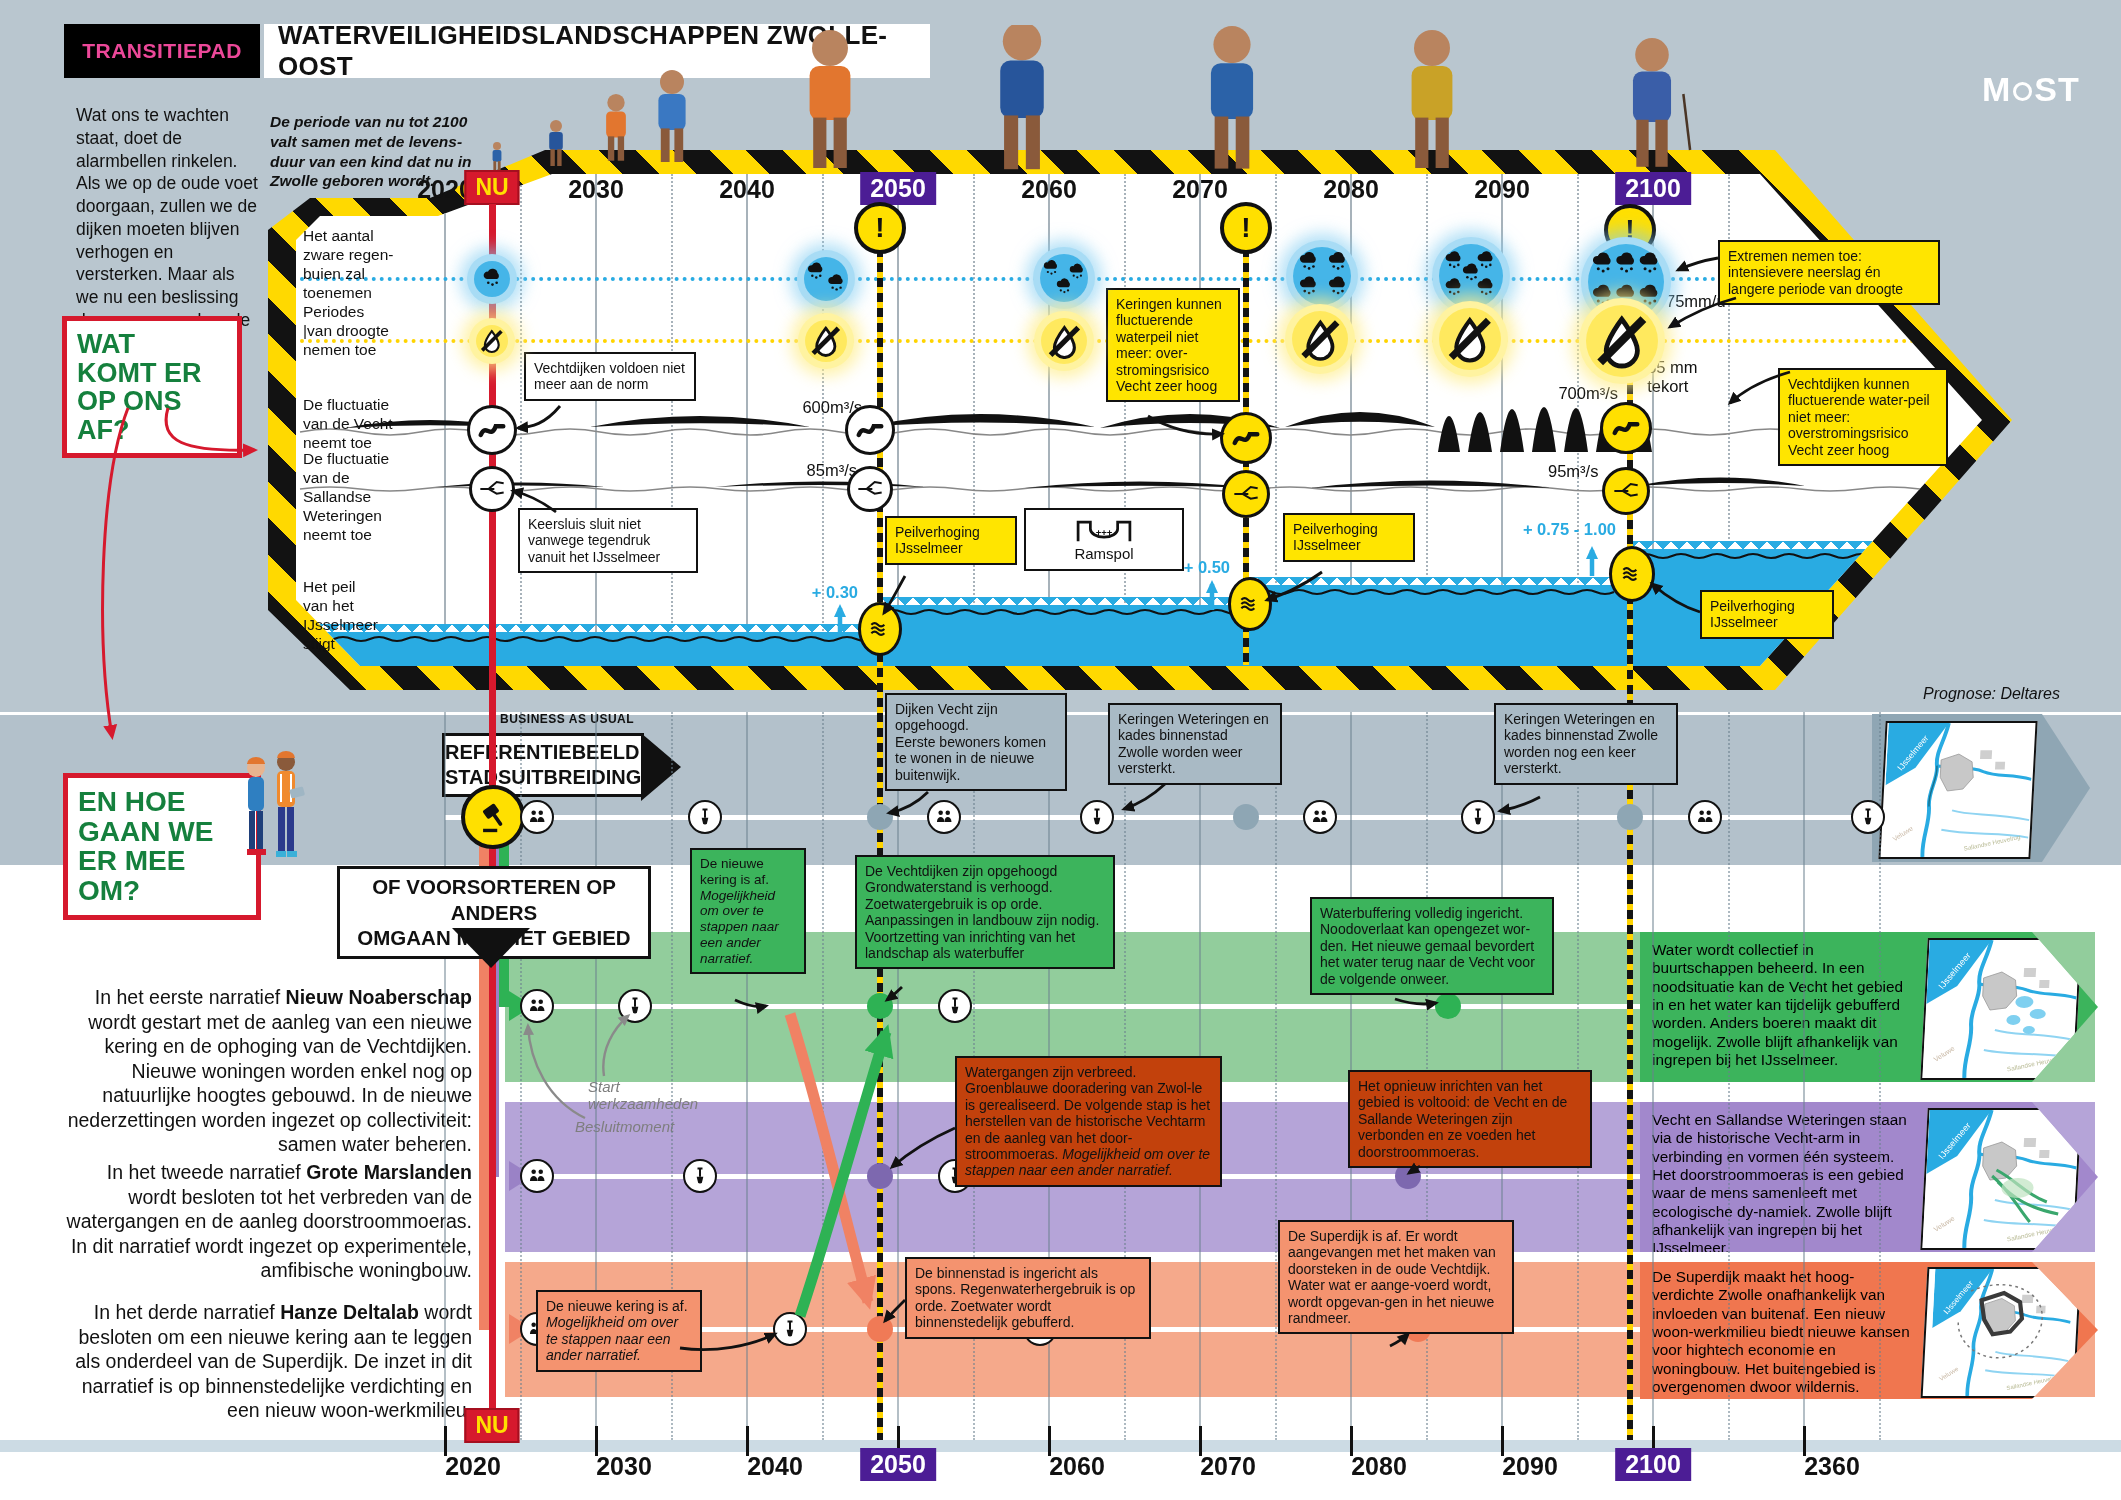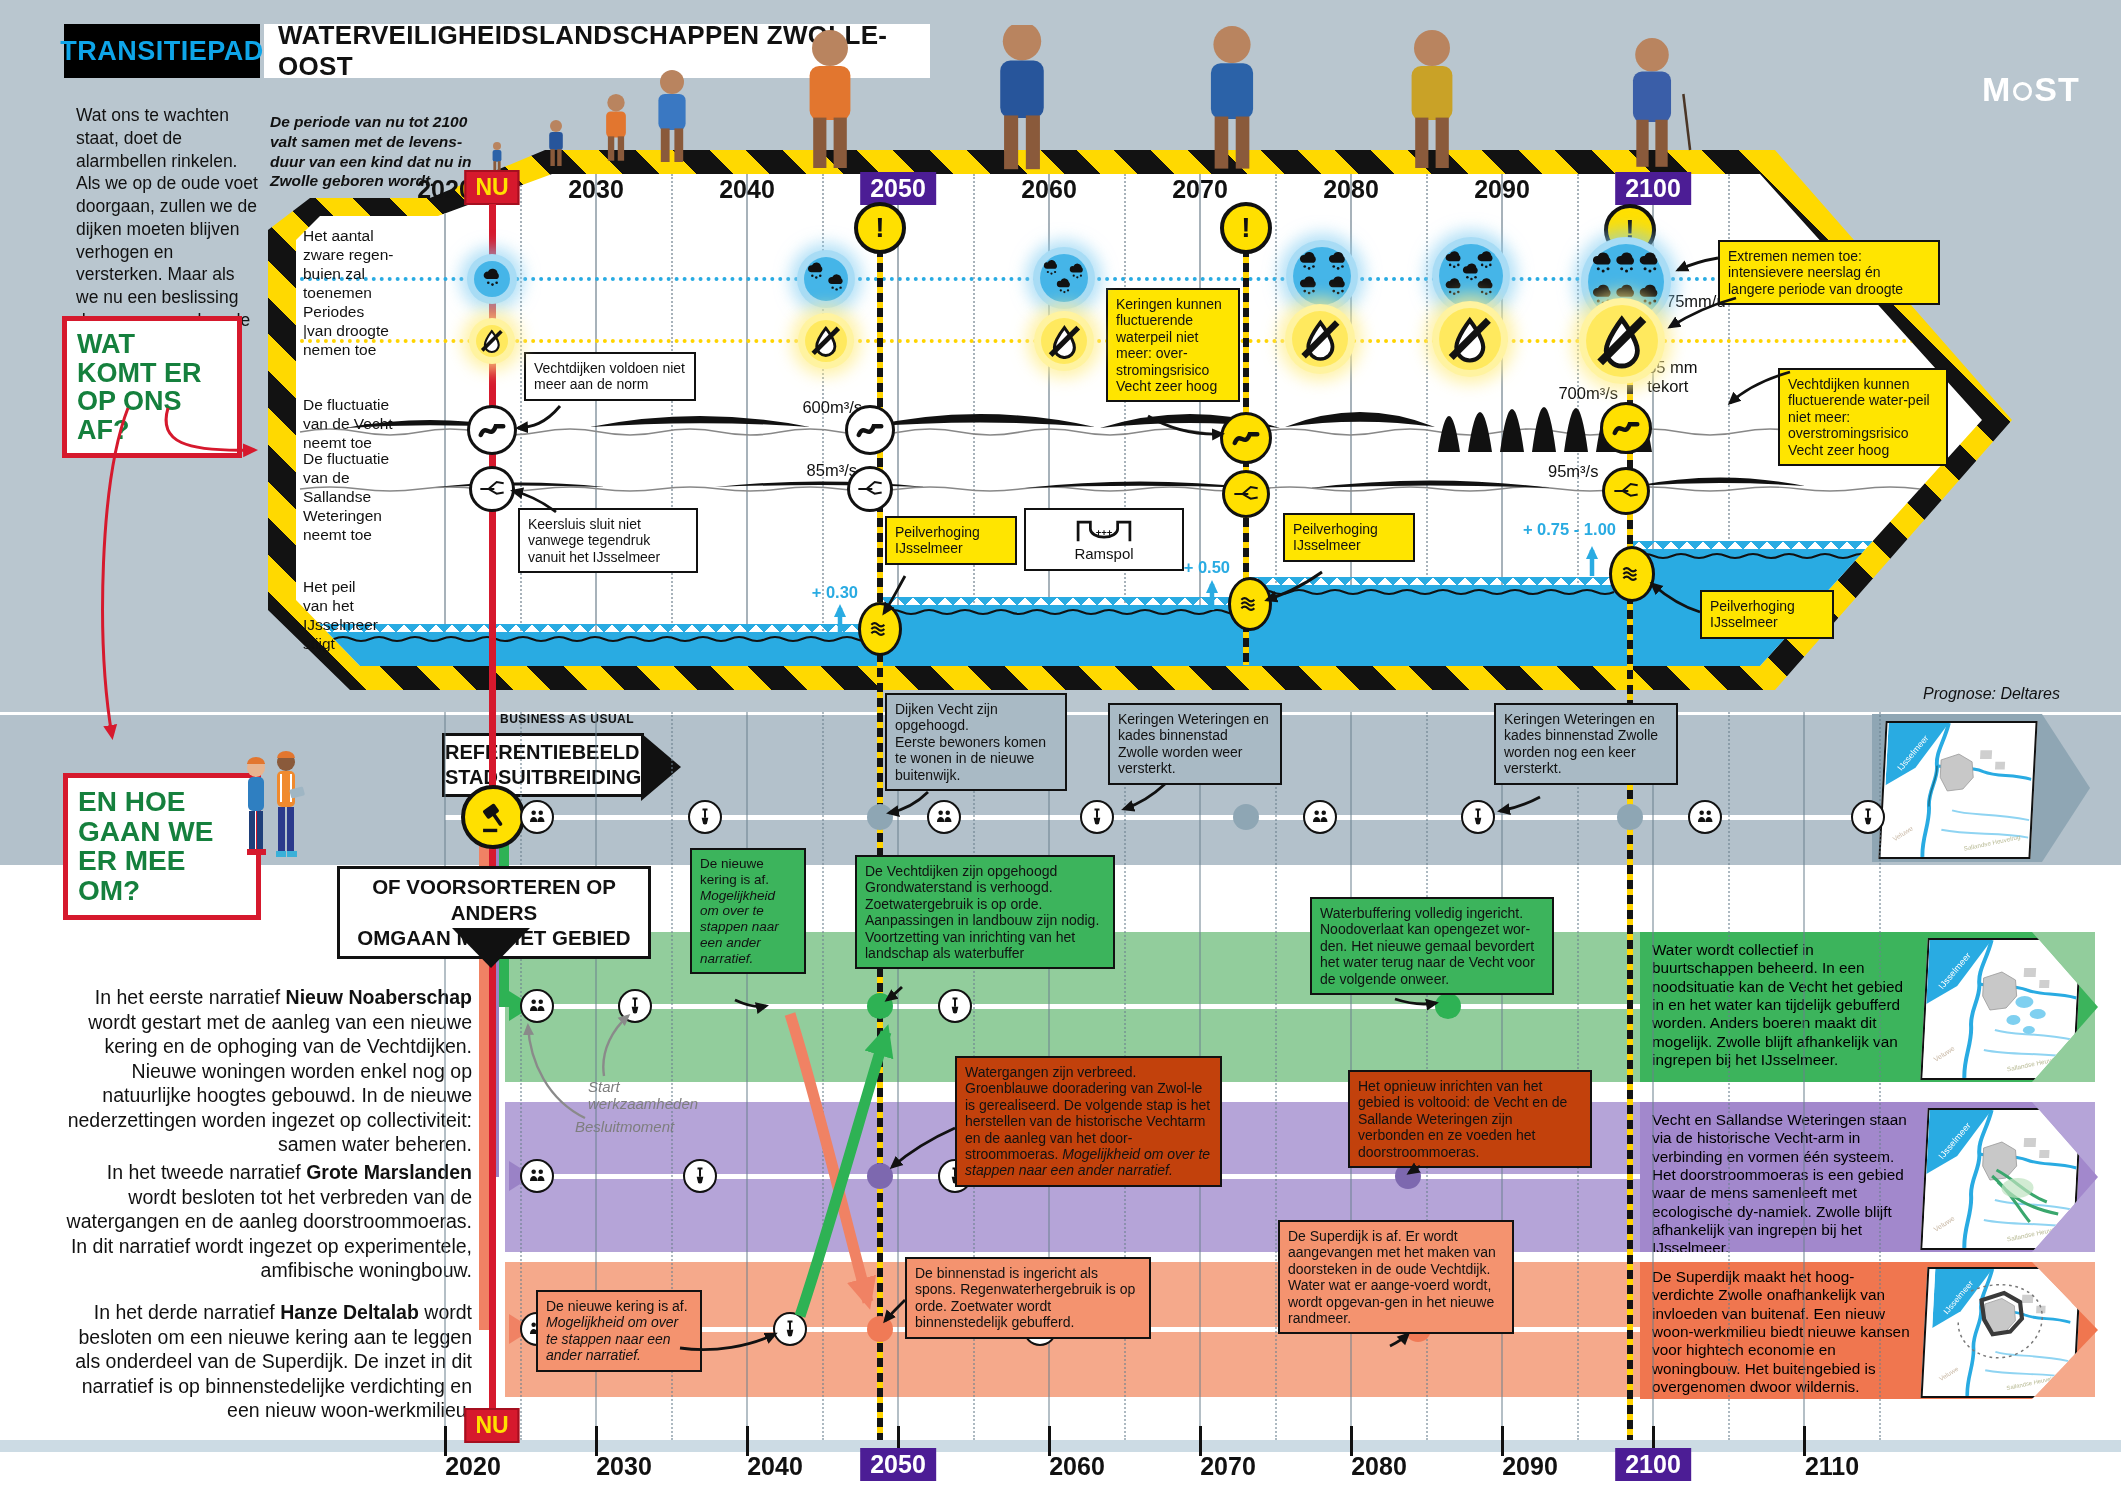--- a/index.html
+++ b/index.html
@@ -187,21 +187,21 @@
         <path fill="#111" d="M1310,488 Q1430,473 1550,488 Q1430,482.75 1310,488 Z"></path>
         <path fill="#111" d="M1635,486 Q1720,469 1805,486 Q1720,480.05 1635,486 Z"></path>
         <path fill="#111" d="M1438,452 Q1449,380 1460,452 L1468,452 Q1480,372 1492,452 L1500,452 Q1512,366 1524,452 L1532,452 Q1544,362 1556,452 L1564,452 Q1576,364 1588,452 L1596,452 Q1608,370 1620,452 L1628,452 Q1640,378 1652,452 Z"></path>
         <path fill="none" stroke="#111" stroke-width="2.2" d="M298,639 q9,-4 18,0 q9,4 18,0 q9,-4 18,0 q9,4 18,0 q9,-4 18,0 q9,4 18,0 q9,-4 18,0 q9,4 18,0 q9,-4 18,0 q9,4 18,0 q9,-4 18,0 q9,4 18,0 q9,-4 18,0 q9,4 18,0 q9,-4 18,0 q9,4 18,0 q9,-4 18,0 q9,4 18,0 q9,-4 18,0 q9,4 18,0 q9,-4 18,0 q9,4 18,0 q9,-4 18,0 q9,4 18,0 q9,-4 18,0 q9,4 18,0 q9,-4 18,0 q9,4 18,0 q9,-4 18,0 q9,4 18,0 q9,-4 18,0 q9,4 18,0"></path>
         <path fill="none" stroke="#111" stroke-width="2.2" d="M884,612 q9,-4 18,0 q9,4 18,0 q9,-4 18,0 q9,4 18,0 q9,-4 18,0 q9,4 18,0 q9,-4 18,0 q9,4 18,0 q9,-4 18,0 q9,4 18,0 q9,-4 18,0 q9,4 18,0 q9,-4 18,0 q9,4 18,0 q9,-4 18,0 q9,4 18,0 q9,-4 18,0 q9,4 18,0 q9,-4 18,0 q9,4 18,0"></path>
         <path fill="none" stroke="#111" stroke-width="2.2" d="M1254,592 q9,-4 18,0 q9,4 18,0 q9,-4 18,0 q9,4 18,0 q9,-4 18,0 q9,4 18,0 q9,-4 18,0 q9,4 18,0 q9,-4 18,0 q9,4 18,0 q9,-4 18,0 q9,4 18,0 q9,-4 18,0 q9,4 18,0 q9,-4 18,0 q9,4 18,0 q9,-4 18,0 q9,4 18,0 q9,-4 18,0 q9,4 18,0"></path>
         <path fill="none" stroke="#111" stroke-width="2.2" d="M1636,556 q9,-4 18,0 q9,4 18,0 q9,-4 18,0 q9,4 18,0 q9,-4 18,0 q9,4 18,0 q9,-4 18,0 q9,4 18,0 q9,-4 18,0 q9,4 18,0 q9,-4 18,0 q9,4 18,0 q9,-4 18,0 q9,4 18,0 q9,-4 18,0 q9,4 18,0 q9,-4 18,0"></path>
       </svg>
   </div>
 
-  <div class="a" style="left:64px;top:24px;width:196px;height:54px;background:#000;color:#0ea5e9;font-weight:bold;font-size:27px;display:flex;align-items:center;justify-content:center;letter-spacing:.5px">TRANSITIEPAD</div>
+  <div class="a" style="left:64px;top:24px;width:196px;height:54px;background:#000;color:#ec4899;font-weight:bold;font-size:21px;display:flex;align-items:center;justify-content:center;letter-spacing:.5px">TRANSITIEPAD</div>
   <div class="a" style="left:264px;top:24px;width:652px;height:54px;background:#fff;color:#111;font-weight:bold;font-size:26px;display:flex;align-items:center;padding-left:14px;letter-spacing:.3px">WATERVEILIGHEIDSLANDSCHAPPEN ZWOLLE-OOST</div>
   <div class="a" style="left:76px;top:104px;width:182px;font-size:17.5px;line-height:1.3">Wat ons te wachten staat, doet de alarmbellen rinkelen. Als we op de oude voet doorgaan, zullen we de dijken moeten blijven verhogen en versterken. Maar als we nu een beslissing durven nemen, kan de toekomst er anders uitzien.</div>
   <div class="a" style="left:270px;top:112px;width:208px;font-size:15.5px;font-style:italic;font-weight:bold;line-height:1.28">De periode van nu tot 2100 valt samen met de levens-duur van een kind dat nu in Zwolle geboren wordt.</div>
   <div class="a" style="left:1982px;top:70px;color:#fff;font-weight:bold;font-size:34px;letter-spacing:1px">
     <span>M</span><span style="display:inline-block;width:13px;height:13px;border:3.5px solid #fff;border-radius:50%;margin:0 2px 2px 2px;vertical-align:middle"></span><span>ST</span>
   </div>
   <svg id="peopleTop" class="a" style="left:440px;top:25px" width="1300" height="155" viewBox="440 25 1300 155">
       <circle cx="497" cy="146" r="4" fill="#b9845f"></circle>
       <rect x="492.58" y="150" width="8.84" height="11.700000000000001" rx="2.08" fill="#2b62a8"></rect>
       <rect x="493.36" y="161.18" width="2.86" height="10.92" fill="#8a5a3b"></rect>
@@ -677,21 +677,21 @@
       <div class="yr" style="left:1077px;top:1452px">2060</div>
       <div class="a" style="left:1199px;top:1426px;width:2.5px;height:30px;background:#111;z-index:5"></div>
       <div class="yr" style="left:1228px;top:1452px">2070</div>
       <div class="a" style="left:1350px;top:1426px;width:2.5px;height:30px;background:#111;z-index:5"></div>
       <div class="yr" style="left:1379px;top:1452px">2080</div>
       <div class="a" style="left:1501px;top:1426px;width:2.5px;height:30px;background:#111;z-index:5"></div>
       <div class="yr" style="left:1530px;top:1452px">2090</div>
       <div class="a" style="left:1652px;top:1426px;width:2.5px;height:30px;background:#111;z-index:5"></div>
       <div class="yrbox" style="left:1653px;top:1448px;z-index:6">2100</div>
       <div class="a" style="left:1803px;top:1426px;width:2.5px;height:30px;background:#111;z-index:5"></div>
-      <div class="yr" style="left:1832px;top:1452px">2110</div>
+      <div class="yr" style="left:1832px;top:1452px">2360</div>
     </div>
   <div class="nubox" style="left:492px;top:1408px;z-index:6">NU</div>
 
   <svg class="a" style="left:0;top:0;z-index:8;pointer-events:none" width="2121" height="1500">
     <defs>
       <marker id="ab" markerUnits="userSpaceOnUse" markerWidth="14" markerHeight="14" refX="10" refY="7" orient="auto">
           <path d="M0,1L13,7L0,13Z" fill="#111"></path>
         </marker>
       <marker id="ar" markerUnits="userSpaceOnUse" markerWidth="16" markerHeight="16" refX="11" refY="8" orient="auto">
           <path d="M0,1L15,8L0,15Z" fill="#d6192d"></path>

